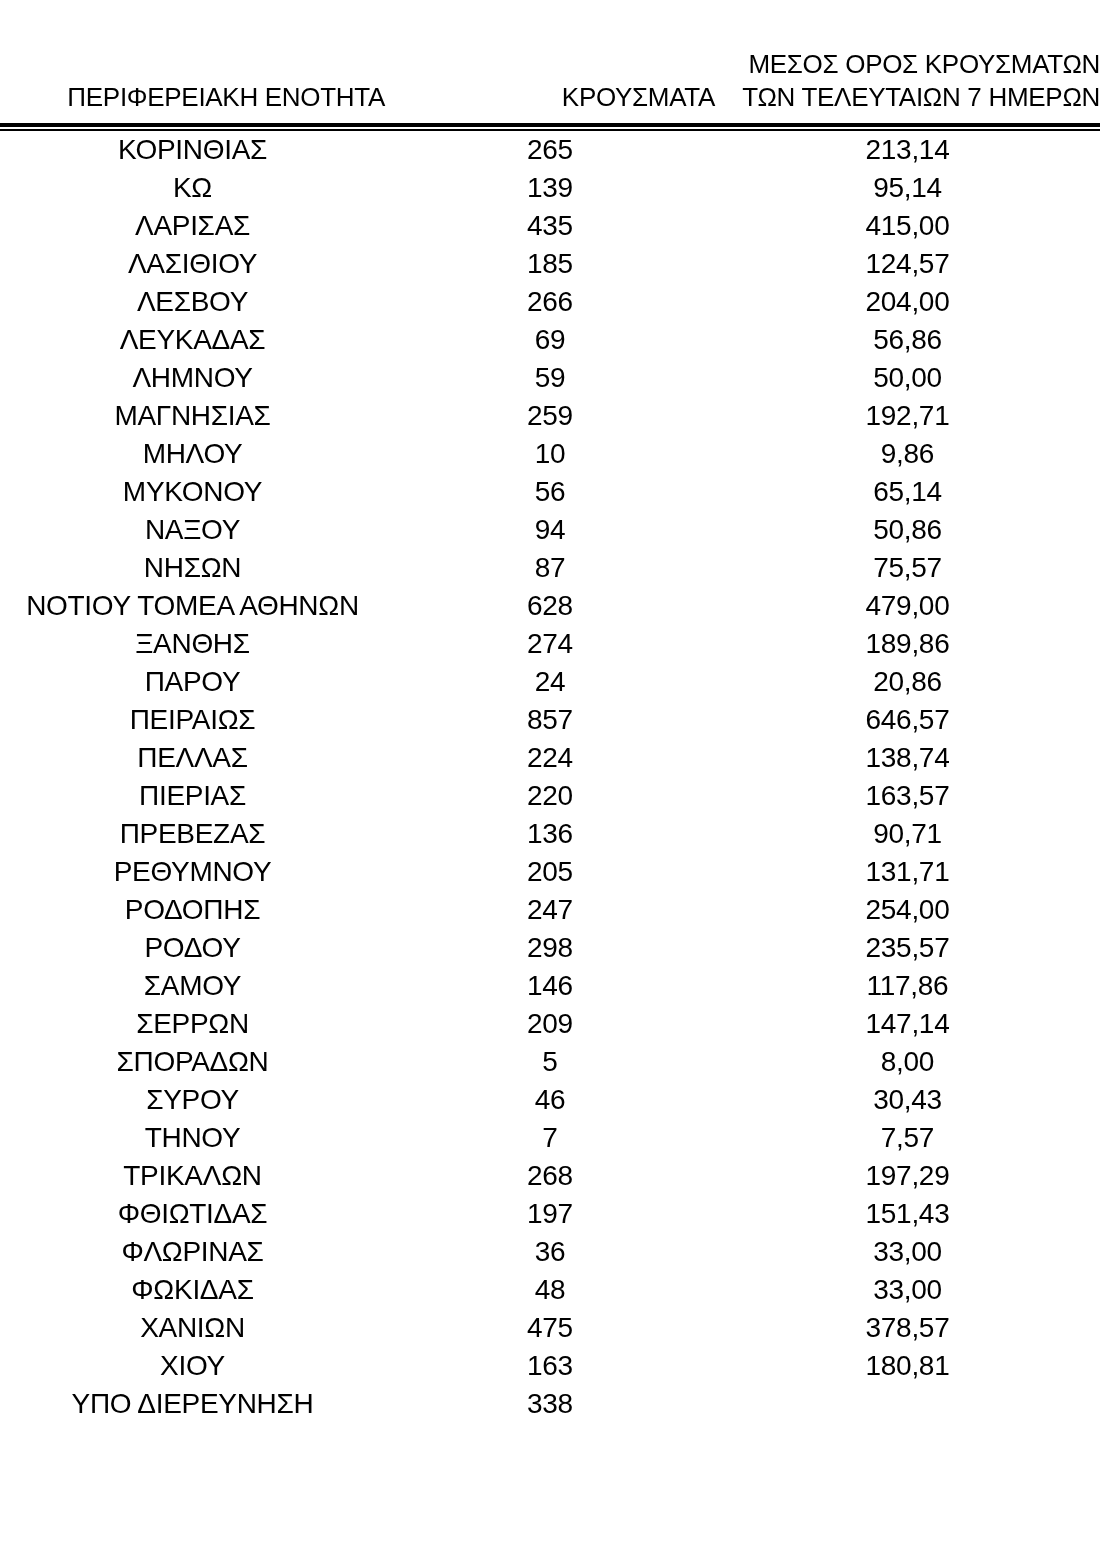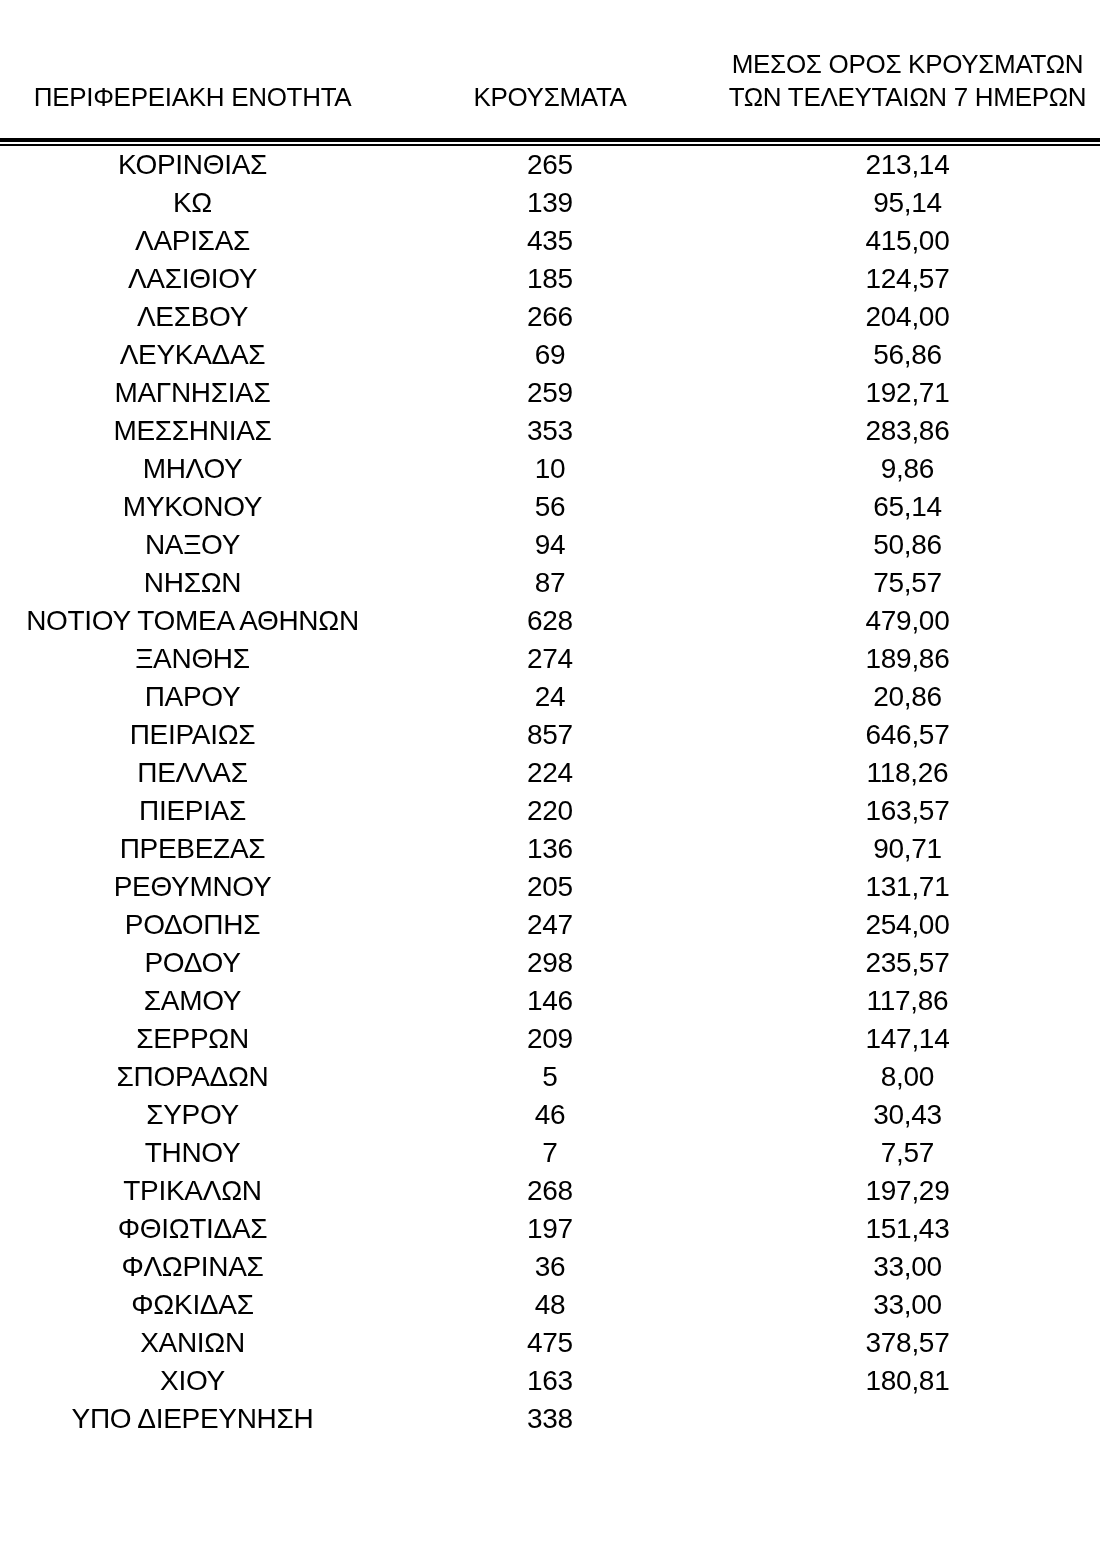--- a/index.html
+++ b/index.html
@@ -26,23 +26,23 @@
     table-layout: fixed;
   }
   col.c-region { width: 35%; }
   col.c-cases  { width: 30%; }
   col.c-avg    { width: 35%; }
 
   thead th {
     font-weight: normal;
     font-size: 26px;
     line-height: 33px;
-    text-align: center;
+    text-align: right;
     vertical-align: bottom;
-    padding: 0 0 24px 0;
+    padding: 0 0 9px 0;
   }
   .rule-row td { padding: 0; }
   .header-rule {
     height: 2px;               
     border-top: 4px solid #000000;   
     border-bottom: 2px solid #000000;
   }
   tbody td {
     height: 38px;
     padding: 0;
@@ -109,32 +109,32 @@
     <td>266</td>
     <td>204,00</td>
   </tr>
 
   <tr>
     <td>ΛΕΥΚΑΔΑΣ</td>
     <td>69</td>
     <td>56,86</td>
   </tr>
 
+  <tr>
+    <td>ΛΗΜΝΟΥ</td>
+    <td>59</td>
+    <td>50,00</td>
+  </tr>
 
   <tr>
     <td>ΜΑΓΝΗΣΙΑΣ</td>
     <td>259</td>
     <td>192,71</td>
   </tr>
 
-  <tr>
-    <td>ΜΕΣΣΗΝΙΑΣ</td>
-    <td>353</td>
-    <td>283,86</td>
-  </tr>
 
   <tr>
     <td>ΜΗΛΟΥ</td>
     <td>10</td>
     <td>9,86</td>
   </tr>
 
   <tr>
     <td>ΜΥΚΟΝΟΥ</td>
     <td>56</td>
@@ -173,21 +173,21 @@
 
   <tr>
     <td>ΠΕΙΡΑΙΩΣ</td>
     <td>857</td>
     <td>646,57</td>
   </tr>
 
   <tr>
     <td>ΠΕΛΛΑΣ</td>
     <td>224</td>
-    <td>118,26</td>
+    <td>138,74</td>
   </tr>
 
   <tr>
     <td>ΠΙΕΡΙΑΣ</td>
     <td>220</td>
     <td>163,57</td>
   </tr>
 
   <tr>
     <td>ΠΡΕΒΕΖΑΣ</td>

